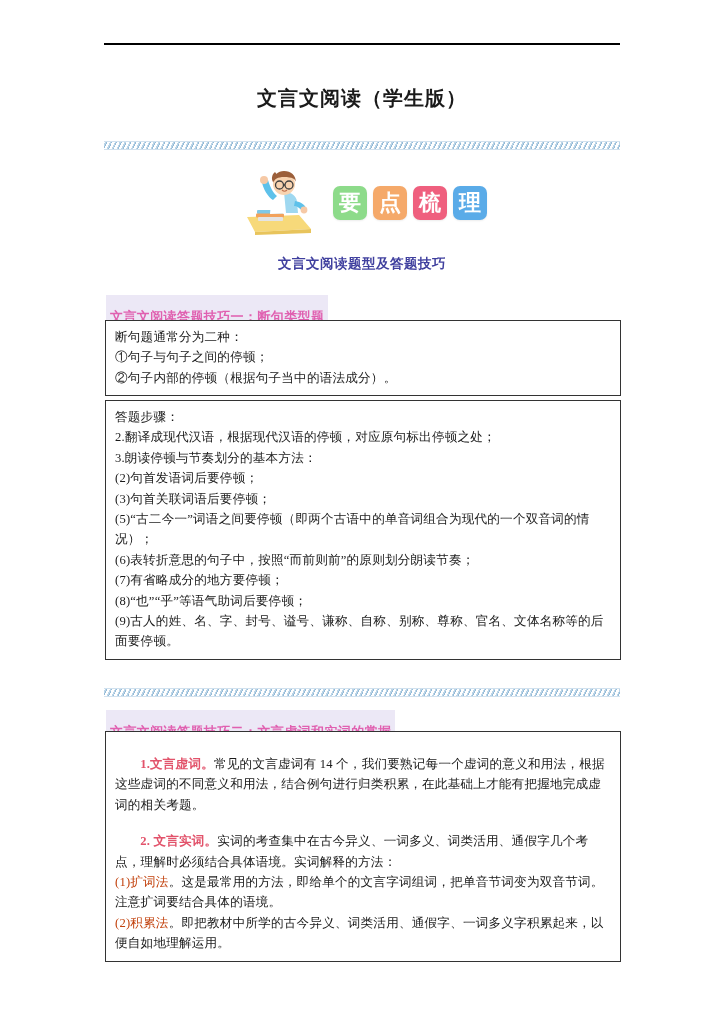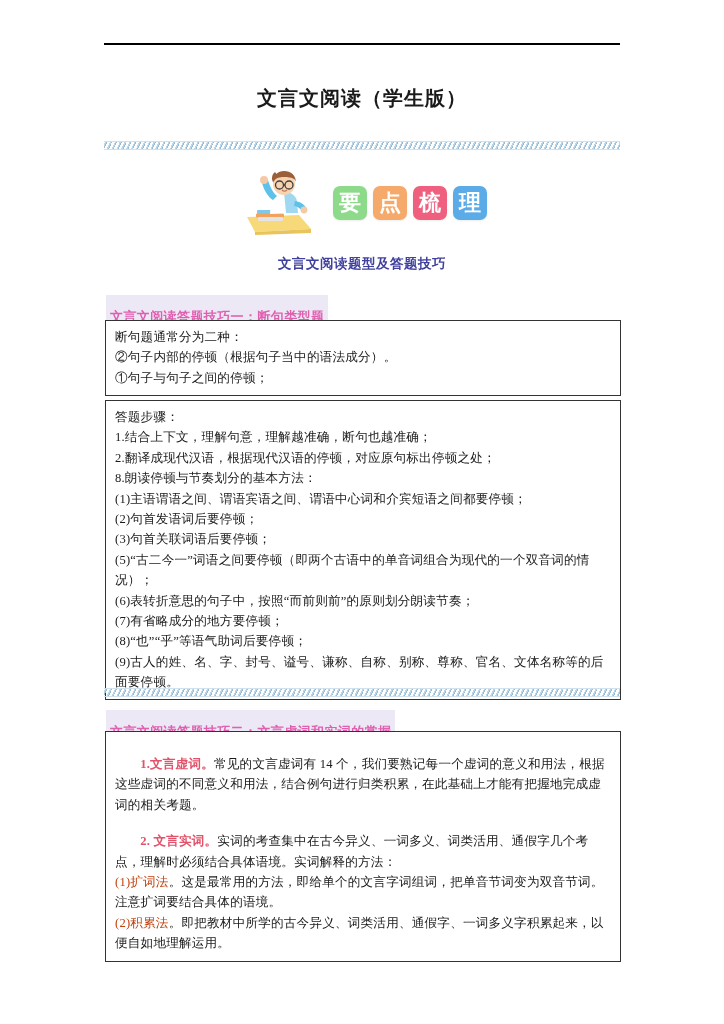--- a/index.html
+++ b/index.html
@@ -223,30 +223,28 @@
       <div class="tile" style="background: rgb(90, 171, 232);">理</div>
     </div>
   </div>
 
   <div class="subtitle">文言文阅读题型及答题技巧</div>
 
   <div class="section-heading h1">文言文阅读答题技巧一：断句类型题</div>
 
   <div class="box b1">
     <p>断句题通常分为二种：</p>
+    <p>①句子与句子之间的停顿；</p>
     <p>②句子内部的停顿（根据句子当中的语法成分）。</p>
-    <p>①句子与句子之间的停顿；</p>
   </div>
 
   <div class="box b2">
     <p>答题步骤：</p>
-    <p>1.结合上下文，理解句意，理解越准确，断句也越准确；</p>
     <p>2.翻译成现代汉语，根据现代汉语的停顿，对应原句标出停顿之处；</p>
-    <p>8.朗读停顿与节奏划分的基本方法：</p>
-    <p>(1)主语谓语之间、谓语宾语之间、谓语中心词和介宾短语之间都要停顿；</p>
+    <p>3.朗读停顿与节奏划分的基本方法：</p>
     <p>(2)句首发语词后要停顿；</p>
     <p>(3)句首关联词语后要停顿；</p>
     <p>(5)“古二今一”词语之间要停顿（即两个古语中的单音词组合为现代的一个双音词的情况）；</p>
     <p>(6)表转折意思的句子中，按照“而前则前”的原则划分朗读节奏；</p>
     <p>(7)有省略成分的地方要停顿；</p>
     <p>(8)“也”“乎”等语气助词后要停顿；</p>
     <p>(9)古人的姓、名、字、封号、谥号、谦称、自称、别称、尊称、官名、文体名称等的后面要停顿。</p>
   </div>
 
   <div class="divider d2"></div>

